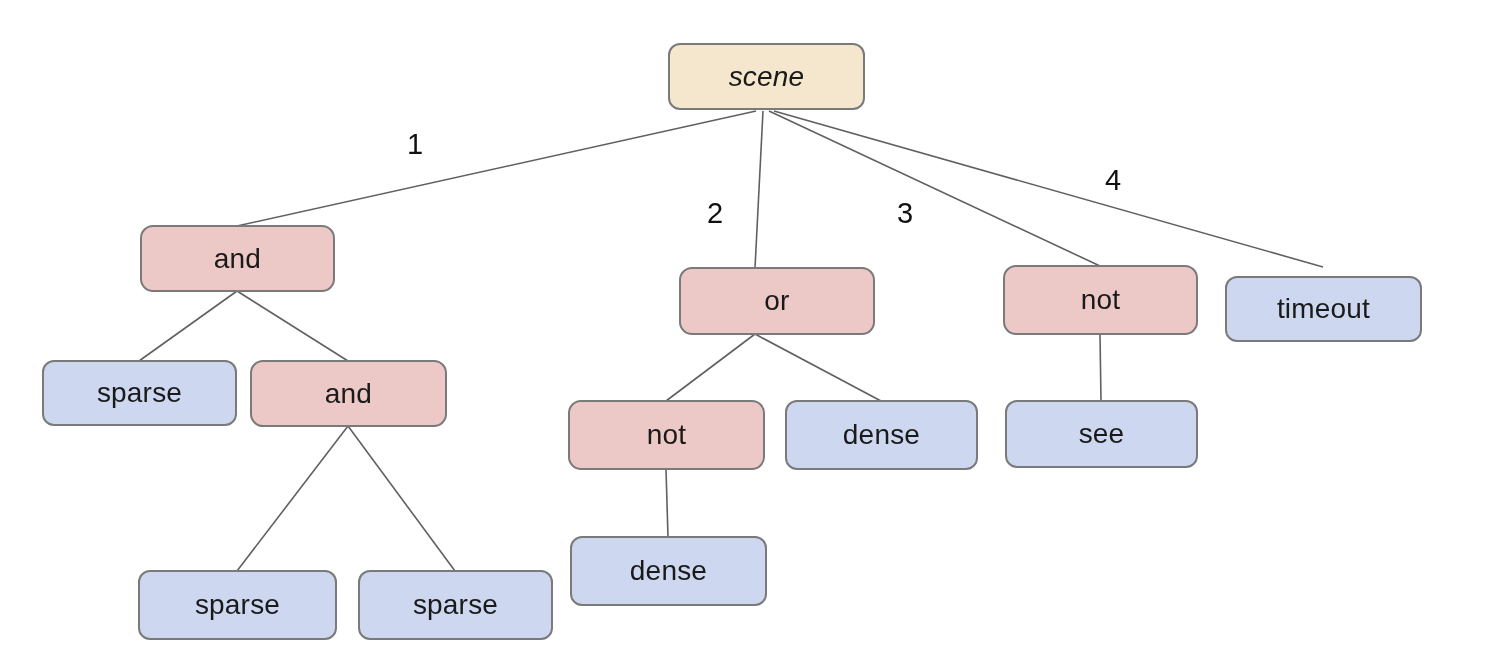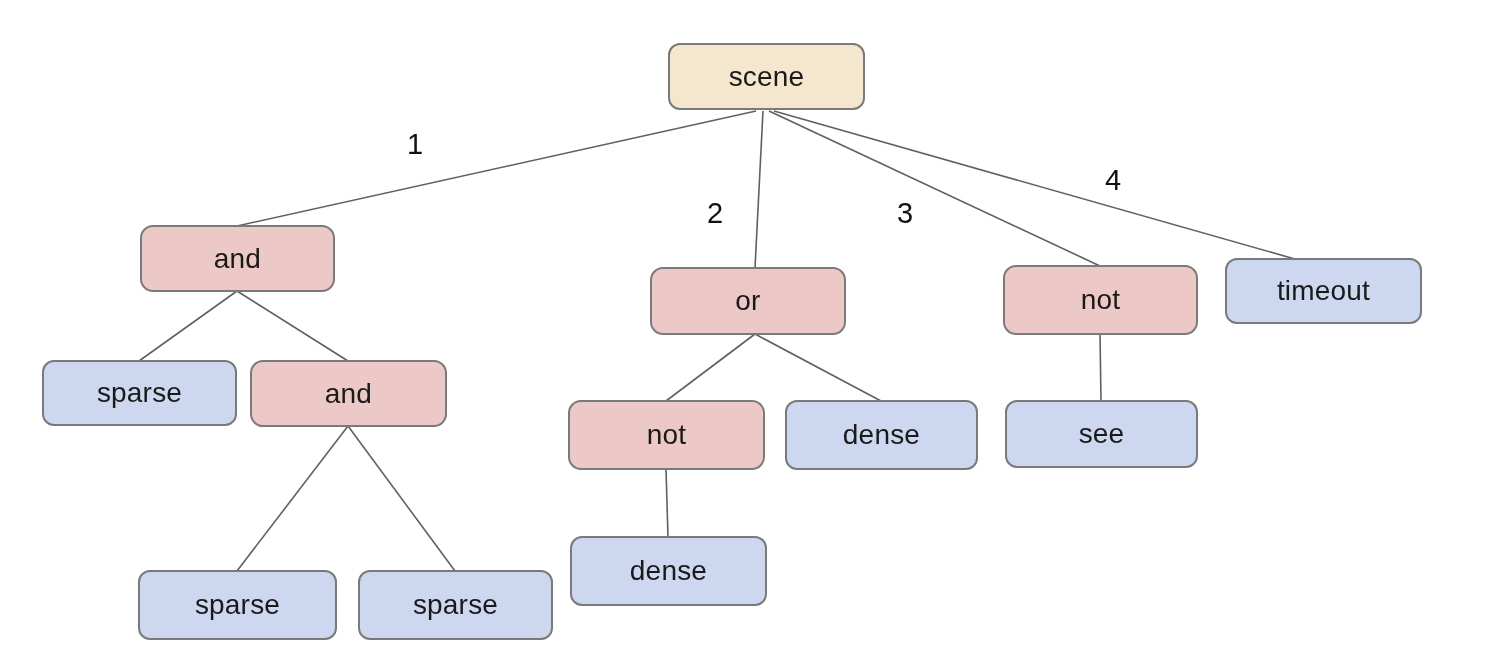--- a/index.html
+++ b/index.html
@@ -31,30 +31,30 @@
     box-sizing: border-box;
     border: 2px solid var(--border, #7a7a7a);
     border-radius: 12px;
     display: flex;
     align-items: center;
     justify-content: center;
     font-size: 28px;
     color: #1a1a1a;
     letter-spacing: 0.2px;
   }
-  .node.root { background: var(--root-fill, #f5e7cd); }
+  .node.root { background: var(--root-fill, #f5e7cd); font-style: italic; }
   .node.op   { background: var(--op-fill,   #ecc9c6); border-radius: 13px; }
   .node.leaf { background: var(--leaf-fill, #cdd8f0); }
 
   
   #n-scene   { left: 668px;  top: 43px;  width: 197px; height: 67px; }
   #n-and1    { left: 140px;  top: 225px; width: 195px; height: 67px; }
-  #n-or1     { left: 650px;  top: 267px; width: 196px; height: 68px; }
+  #n-or1     { left: 679px;  top: 267px; width: 196px; height: 68px; }
   #n-not1    { left: 1003px; top: 265px; width: 195px; height: 70px; }
-  #n-timeout { left: 1225px; top: 258px; width: 197px; height: 66px; }
+  #n-timeout { left: 1225px; top: 276px; width: 197px; height: 66px; }
   #n-sparse1 { left: 42px;   top: 360px; width: 195px; height: 66px; }
   #n-and2    { left: 250px;  top: 360px; width: 197px; height: 67px; }
   #n-not2    { left: 568px;  top: 400px; width: 197px; height: 70px; }
   #n-dense1  { left: 785px;  top: 400px; width: 193px; height: 70px; }
   #n-see     { left: 1005px; top: 400px; width: 193px; height: 68px; }
   #n-sparse2 { left: 138px;  top: 570px; width: 199px; height: 70px; }
   #n-sparse3 { left: 358px;  top: 570px; width: 195px; height: 70px; }
   #n-dense2  { left: 570px;  top: 536px; width: 197px; height: 70px; }
 
   .edge-label {

